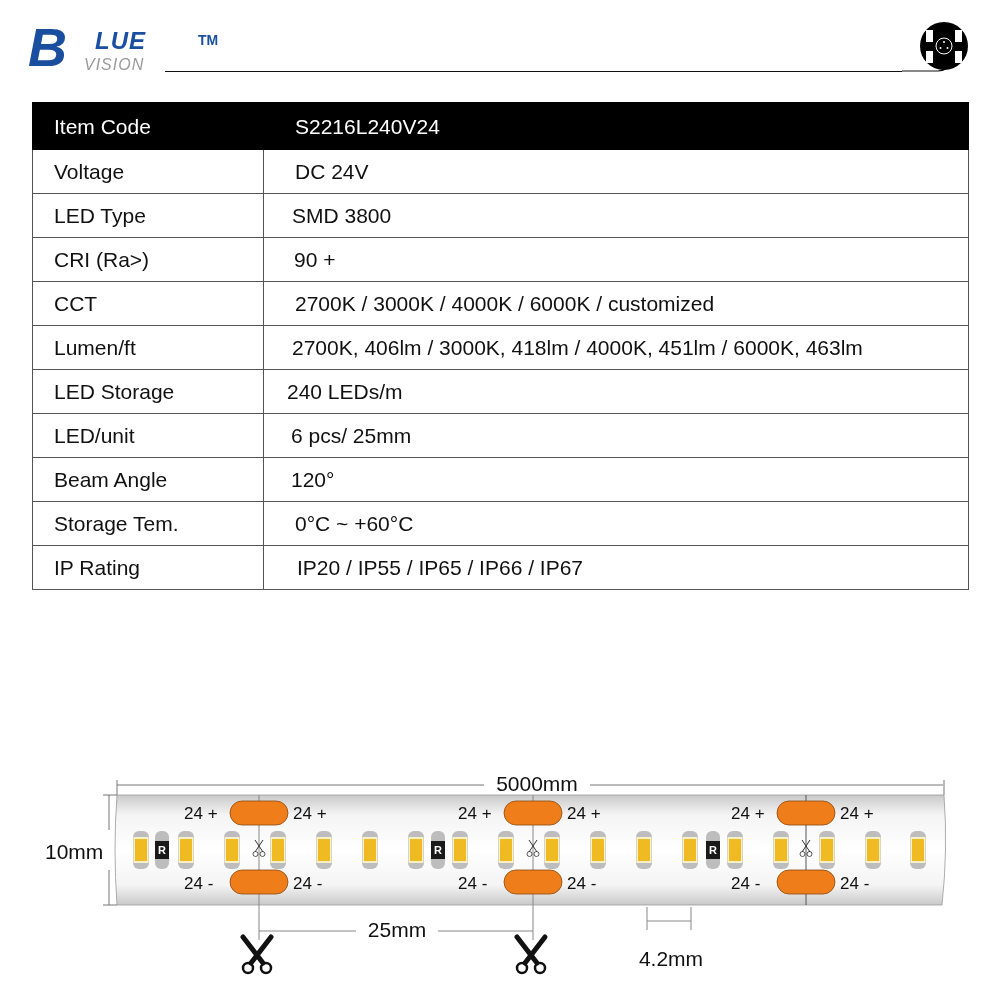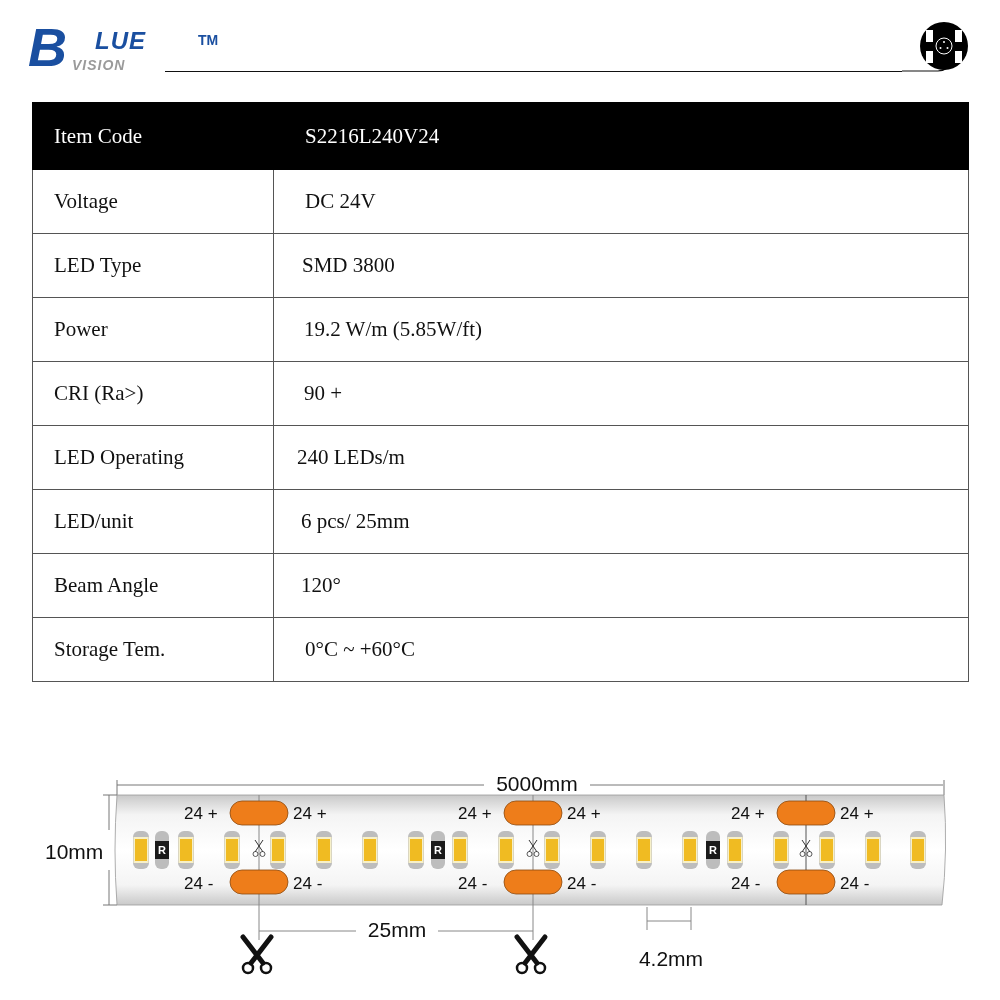--- a/index.html
+++ b/index.html
@@ -1,26 +1,26 @@
 <!DOCTYPE html>
 <html><head>
 <meta charset="utf-8">
 <style>
   html, body { margin:0; padding:0; background:#ffffff; }
   body { width:1000px; height:1000px; position:relative; overflow:hidden; font-family:"Liberation Sans", sans-serif; color:#111; }
   .logo { position:absolute; left:28px; top:18px; width:160px; height:60px; }
   .logo-b { position:absolute; left:0; top:2px; font-family:"Liberation Sans", sans-serif; font-weight:bold; font-style:italic; font-size:54px; color:#1a4fa0; line-height:54px; letter-spacing:-2px; }
   .logo-lue { position:absolute; left:40px; top:6px; font-weight:bold; font-style:italic; font-size:24px; color:#1a4fa0; letter-spacing:1px; line-height:34px;margin-left:27px; }
   .logo-tm { position:absolute; left:150px; top:14px; font-size:14px; font-weight:bold; color:#1a4fa0;margin-left:20px; }
-  .logo-vision { position:absolute; left:44px; top:37px; font-weight:bold; font-style:italic; font-size:14px; color:#9a9a9a; letter-spacing:1px; line-height:20px; }
+  .logo-vision { position:absolute; left:56px; top:37px; font-weight:normal; font-style:italic; font-size:16px; color:#9a9a9a; letter-spacing:1px; line-height:20px; }
   .header-line { position:absolute; left:165px; top:71px; width:737px; height:0; border-top:1.5px solid #111; }
   .reel { position:absolute; left:900px; top:20px; width:75px; height:55px; }
 
   table.spec { position:absolute; left:32px; top:102px; width:937px; border-collapse:collapse; table-layout:fixed; }
-  table.spec td { height:35px; padding:14px; font-size:21px; line-height:35px; border:1px solid #555; white-space:nowrap; overflow:hidden;font-family:Liberation Serif, serif; }
+  table.spec td { height:35px; padding:4px; font-size:21px; line-height:35px; border:1px solid #555; white-space:nowrap; overflow:hidden; }
   table.spec tr.head td { background:#000; color:#fff; height:38px; border-color:#000; }
   table.spec td.k { width:205px; padding-left:21px; }
   table.spec td.v { padding-left:31px;margin-top:36px; }
   table.spec tr.head td.v { border-left:none; }
 
   .diagram { position:absolute; left:0; top:740px; width:1000px; height:260px; }
 </style>
 </head>
 <body>
 
@@ -52,42 +52,50 @@
   </tr>
   <tr>
         <td class="k">Voltage</td>
         <td class="v">DC 24V</td>
       </tr>
   <tr>
         <td class="k">LED Type</td>
         <td class="v" style="padding-left:28px">SMD 3800</td>
       </tr>
   <tr>
-        <td class="k">Power</td>
-        <td class="v" style="padding-left:30px">19.2 W/m (5.85W/ft)</td>
-      </tr>
-  <tr>
         <td class="k">CRI (Ra&gt;)</td>
         <td class="v" style="padding-left:30px">90 +</td>
       </tr>
   <tr>
-        <td class="k">LED Operating</td>
+        <td class="k">CCT</td>
+        <td class="v">2700K / 3000K / 4000K / 6000K / customized</td>
+      </tr>
+  <tr>
+        <td class="k">Lumen/ft</td>
+        <td class="v" style="padding-left:28px">2700K, 406lm / 3000K, 418lm / 4000K, 451lm / 6000K, 463lm</td>
+      </tr>
+  <tr>
+        <td class="k">LED Storage</td>
         <td class="v" style="padding-left:23px">240 LEDs/m</td>
       </tr>
   <tr>
         <td class="k">LED/unit</td>
         <td class="v" style="padding-left:27px">6 pcs/ 25mm</td>
       </tr>
   <tr>
         <td class="k">Beam Angle</td>
         <td class="v" style="padding-left:27px">120°</td>
       </tr>
   <tr>
         <td class="k">Storage Tem.</td>
         <td class="v">0°C ~ +60°C</td>
+      </tr>
+  <tr>
+        <td class="k">IP Rating</td>
+        <td class="v" style="padding-left:33px">IP20 / IP55 / IP65 / IP66 / IP67</td>
       </tr>
 </tbody>
   </table>
 
 <svg class="diagram" viewBox="0 740 1000 260" width="1000" height="260">
   <defs>
     <linearGradient id="stripGrad" x1="0" y1="0" x2="0" y2="1">
       <stop offset="0" stop-color="#c9c9c9"></stop>
       <stop offset="0.18" stop-color="#f4f4f4"></stop>
       <stop offset="0.5" stop-color="#ffffff"></stop>

